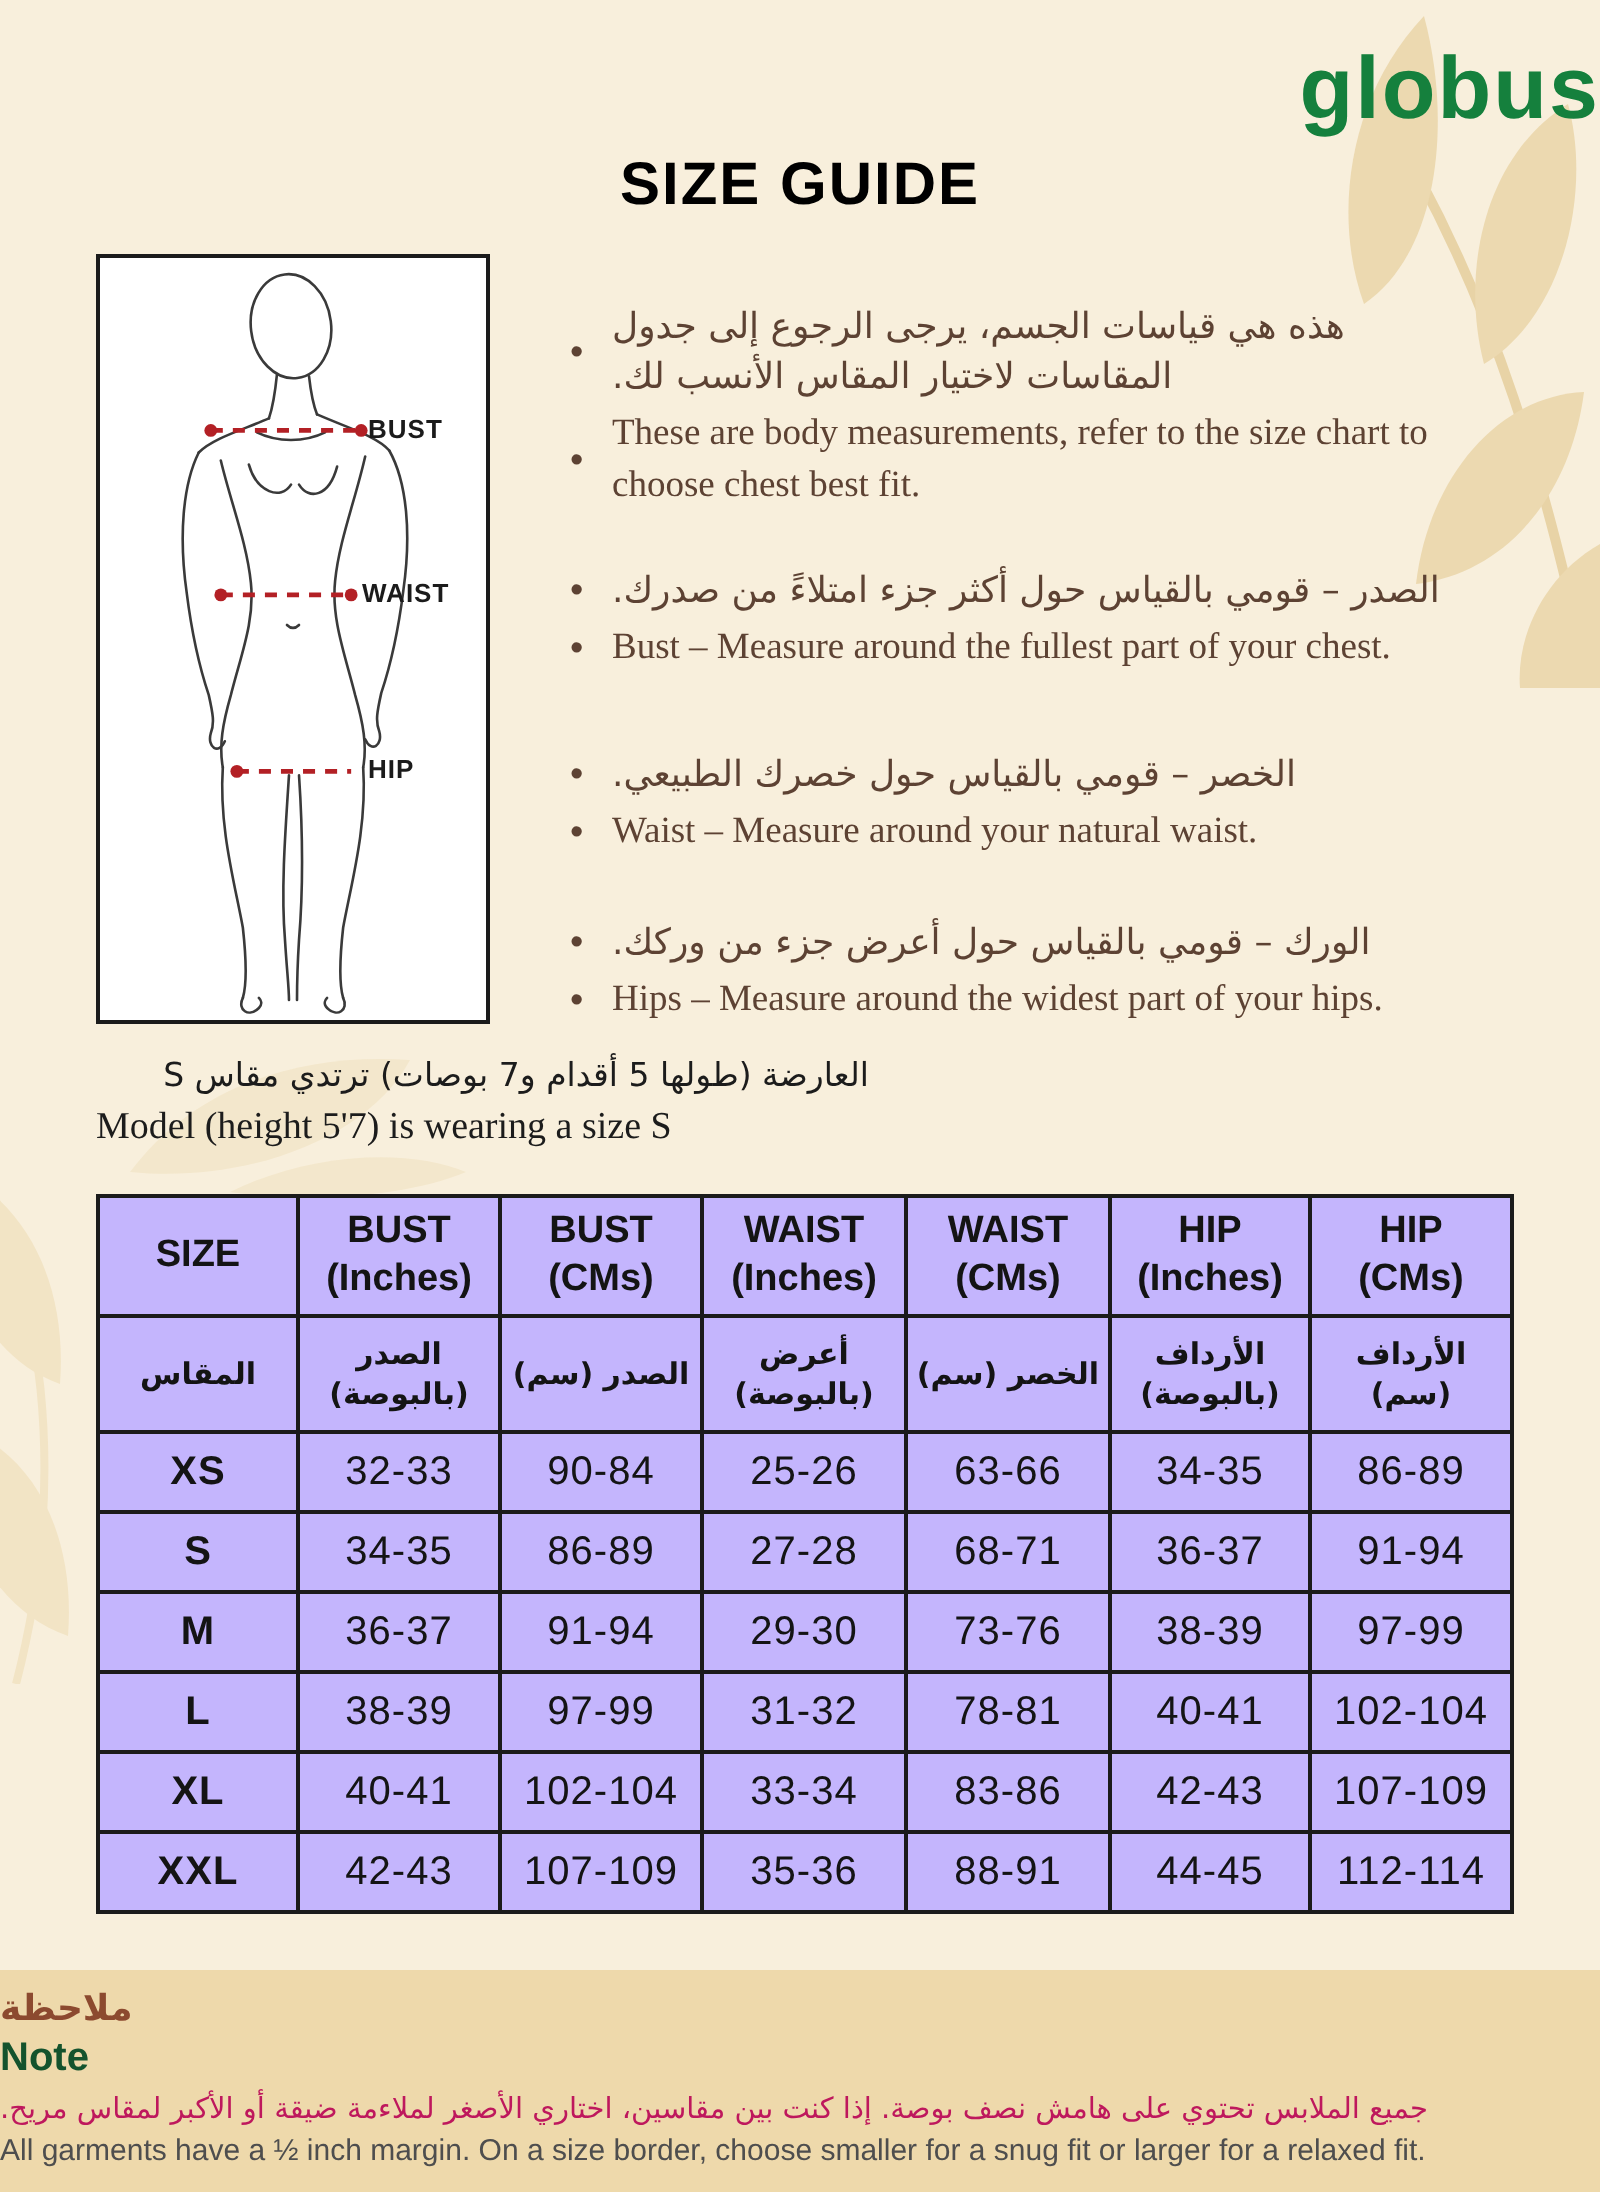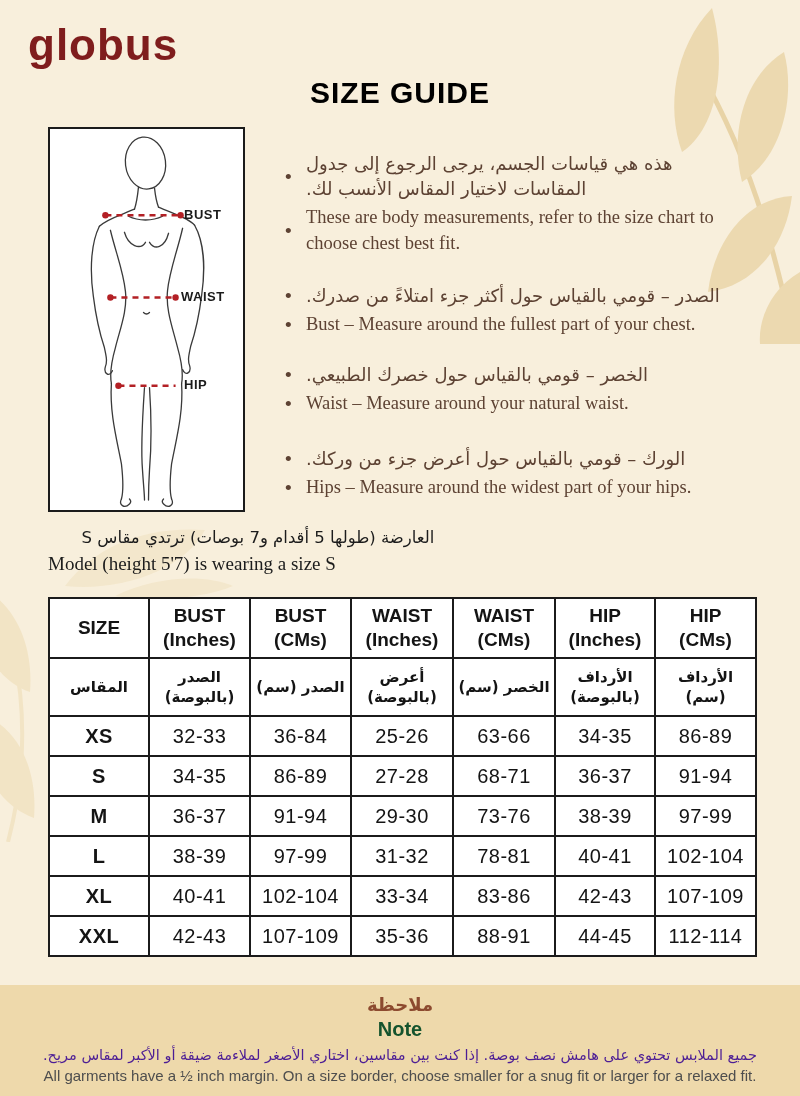--- a/index.html
+++ b/index.html
@@ -4,67 +4,67 @@
 <style>
   html,body{margin:0;padding:0;}
   #page{
     position:relative; width:800px; height:1096px;
     background:#f8efdc; overflow:hidden;
     font-family:"Liberation Sans",sans-serif; color:#1d1d1d;
   }
   
   .leaf{position:absolute; pointer-events:none;}
   
-  .brand-logo{position:absolute; top:20px; left:0; right:0; text-align:left;
-    font-size:44px; font-weight:600; letter-spacing:1px; color:#7f1d1d;padding-left:28px;}
+  .brand-logo{position:absolute; top:20px; left:0; right:0; text-align:right;
+    font-size:44px; font-weight:600; letter-spacing:1px; color:#15803d;padding-left:28px;}
   .page-title{position:absolute; top:76px; left:0; right:0; text-align:center;
     font-size:30px; font-weight:700; letter-spacing:1px; color:#000000;}
   
   .figure-box{position:absolute; left:48px; top:127px; width:197px; height:385px;
     background:#ffffff; border:2.5px solid #1b1b1b; box-sizing:border-box;}
   .figure-box svg{display:block; width:100%; height:100%;}
   .fig-label{position:absolute; font-size:13px; font-weight:700; letter-spacing:.5px; color:#1b1b1b;}
   .fig-label.bust{left:134px; top:78px;}
   .fig-label.waist{left:131px; top:160px;}
   .fig-label.hip{left:134px; top:248px;}
   
   .bullets{position:absolute; left:285px; top:151px; width:440px;}
   .bullet-group{margin:0;}
   .bullet-group + .bullet-group{margin-top:27px;}
-  .bullet-group:nth-of-type(3){margin-top:25px;}
+  .bullet-group:nth-of-type(3){margin-top:38px;}
   .bullet-group:nth-of-type(4){margin-top:30px;}
   .bullet-item{display:flex; align-items:center; color:#5d4233;}
   .bullet-item + .bullet-item{margin-top:3px;}
   .dot{flex:none; width:21px; font-size:19px; line-height:25px; color:#5d4233;}
   .dot::before{content:"•";}
   .bullet-ar{flex:1; direction:rtl; text-align:left;
     font-family:"DejaVu Sans",sans-serif; font-size:18px; line-height:25px;}
   .bullet-en{flex:1; font-family:"Liberation Serif",serif; font-size:18.5px; line-height:26px;}
   
   .model-info{position:absolute; left:48px; top:526px; width:420px; color:#1c1c1c;}
   .model-ar{direction:rtl; text-align:center; font-family:"DejaVu Sans",sans-serif;
     font-size:16.5px; line-height:24px;}
   .model-en{font-family:"Liberation Serif",serif; font-size:19px; line-height:27px;}
   
   table.size-chart{position:absolute; left:48px; top:597px; width:707px;
-    border-collapse:collapse; background:#ffffff; table-layout:fixed;}
+    border-collapse:collapse; background:#c4b5fd; table-layout:fixed;}
   .size-chart th,.size-chart td{border:2px solid #1b1b1b; text-align:center;
     vertical-align:middle; padding:0; color:#141414;}
   .size-chart tr.hdr-en th{height:58px; font-size:19px; font-weight:700; line-height:24px;}
   .size-chart tr.hdr-ar th{height:52px; font-family:"DejaVu Sans",sans-serif;
     direction:rtl; font-size:15px; font-weight:700; line-height:20px; padding:2px 3px;}
   .size-chart tbody td{height:38px; font-size:20px; letter-spacing:.5px;}
   .size-chart td.size-col{font-weight:700;}
   
   .note{position:absolute; left:0; top:985px; width:800px; height:111px;
-    background:#eed9ab; text-align:center; box-sizing:border-box; padding-top:9px;}
+    background:#eed9ab; text-align:left; box-sizing:border-box; padding-top:9px;}
   .note-title-ar{font-family:"DejaVu Sans",sans-serif; font-size:18px; font-weight:700; color:#8c4a2f;}
   .note-title-en{font-size:20px; font-weight:700; color:#14532d; margin-top:3px;}
   .note-body-ar{direction:rtl; font-family:"DejaVu Sans",sans-serif;
-    font-size:14.5px; color:#4c1d95; margin-top:6px;}
+    font-size:14.5px; color:#be185d; margin-top:6px;}
   .note-body-en{font-size:15px; color:#4e4e4e; margin-top:4px;}
 </style>
 </head>
 <body>
 
 <div id="page">
 
   <svg class="leaf" style="right:0; top:0;" width="230" height="345" viewBox="0 0 230 345">
     <path d="M224,338 C204,250 180,150 118,52" stroke="#e8d3a6" stroke-width="5" fill="none"></path>
     <path d="M142,8 C104,48 96,108 112,152 C150,126 156,60 142,8 Z" fill="#ecd9b0"></path>
@@ -222,21 +222,21 @@
         <th>أعرض (بالبوصة)</th>
         <th>الخصر (سم)</th>
         <th>الأرداف (بالبوصة)</th>
         <th>الأرداف (سم)</th>
       </tr>
     </thead>
     <tbody>
       <tr>
         <td class="size-col">XS</td>
         <td>32-33</td>
-        <td>36-84</td>
+        <td>90-84</td>
         <td>25-26</td>
         <td>63-66</td>
         <td>34-35</td>
         <td>86-89</td>
       </tr>
       <tr>
         <td class="size-col">S</td>
         <td>34-35</td>
         <td>86-89</td>
         <td>27-28</td>

